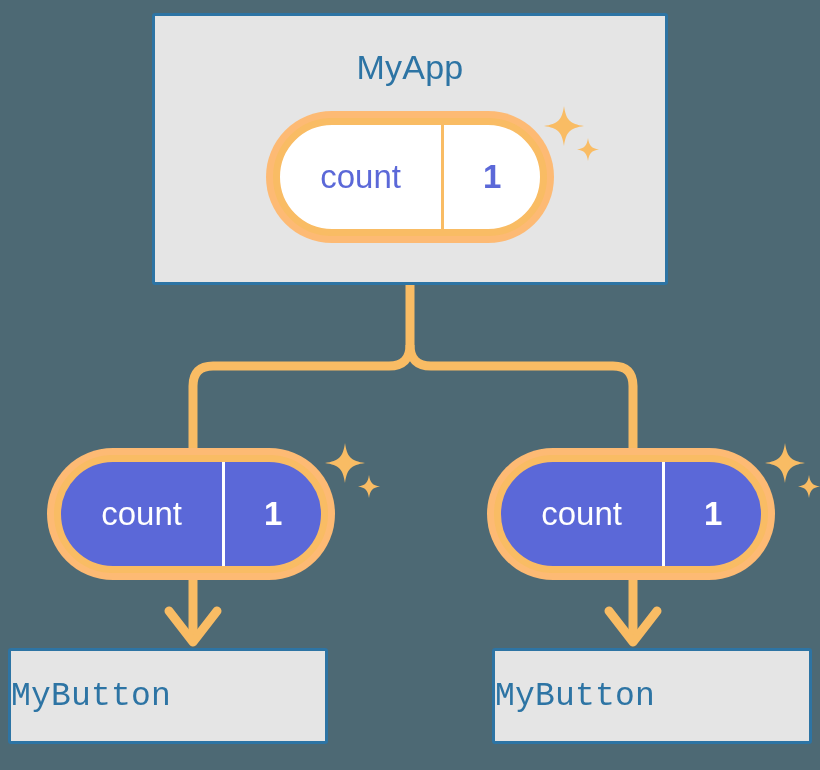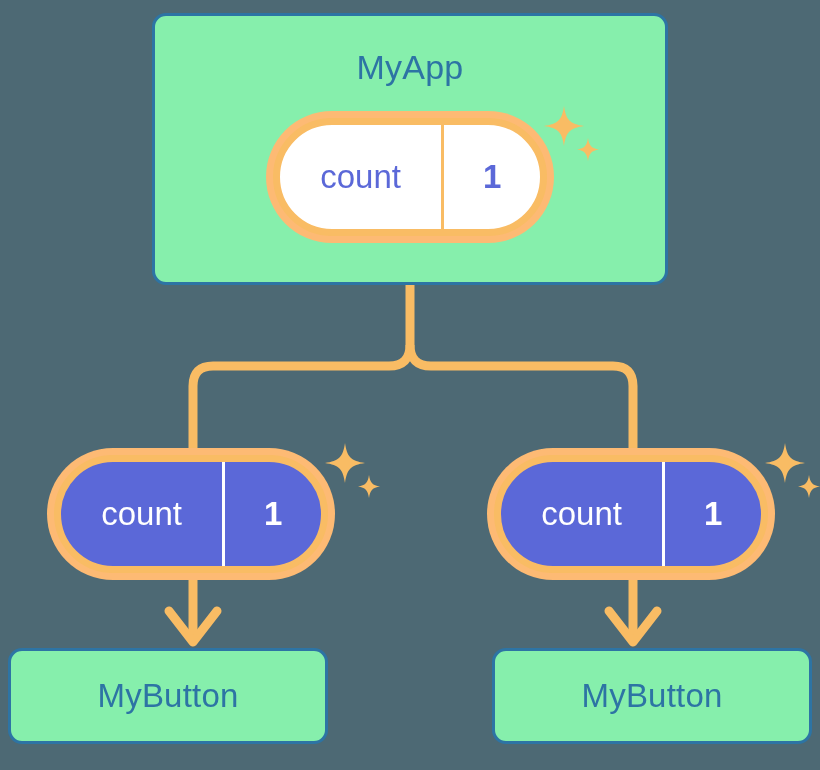--- a/index.html
+++ b/index.html
@@ -26,23 +26,23 @@
     left: 0;
     top: 0;
     width: 820px;
     height: 770px;
     pointer-events: none;
   }
 
   
   .card {
     position: absolute;
-    background: #86efac;
+    background: #e5e5e5;
     border: 3px solid #2d74a4;
-    border-radius: 14px;
+    border-radius: 3px;
     box-sizing: border-box;
   }
   .card-title {
     color: #2d74a4;
     font-size: 34px;
     font-weight: 500;
     letter-spacing: 0.2px;
     text-align: center;
     white-space: nowrap;
   }
@@ -56,21 +56,22 @@
   #app-card .card-title {
     margin-top: 32px;
   }
 
   .leaf-card {
     width: 320px;
     height: 96px;
     top: 648px;
     display: flex;
     align-items: center;
-    justify-content: center;
+    justify-content: flex-start;
+    font-family: Liberation Mono, monospace;
   }
   #button-card-left  { left: 8px; }
   #button-card-right { left: 492px; }
   .leaf-card .card-title { font-size: 33px; }
 
   
   .pill {
     position: absolute;
     border-radius: 999px;
     background: #fdba74;          

